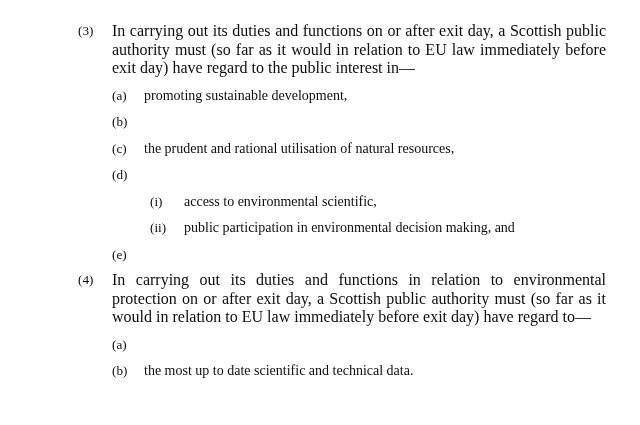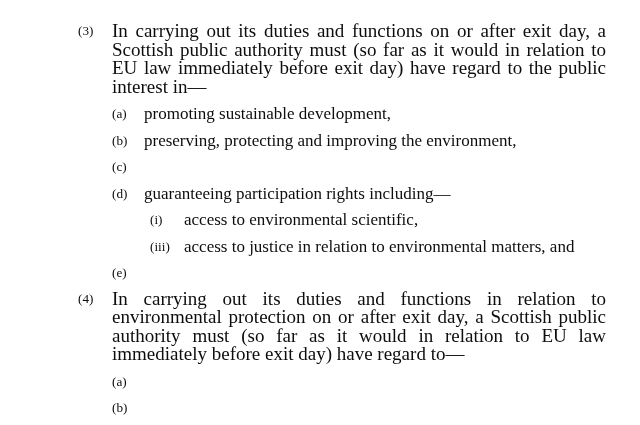--- a/index.html
+++ b/index.html
@@ -28,21 +28,21 @@
   }
   .clause-num {
     flex: 0 0 auto;
     width: 34px;
     font-size: 13.2px;
     line-height: 18.5px;
     text-align: left;
   }
   .clause-body {
     flex: 1 1 auto;
-    font-size: 19px;
+    font-size: 16px;
     line-height: 18.5px;
     text-align: justify;
     text-justify: inter-word;
     hyphens: none;
   }
   .sub-list {
     margin: 0;
     padding: 0;
   }
   .sub-item {
@@ -63,21 +63,21 @@
     flex: 0 0 auto;
     width: 32px;
     font-size: 13.2px;
     line-height: 18.5px;
   }
   .sub-num.roman {
     width: 34px;
   }
   .sub-text {
     flex: 1 1 auto;
-    font-size: 17px;
+    font-size: 14px;
     line-height: 18.5px;
     text-align: justify;
     text-justify: inter-word;
   }
   .block-gap {
     height: 7px;
   }
 </style>
 </head>
 <body>
@@ -89,51 +89,51 @@
     <div class="clause-body">In carrying out its duties and functions on or after exit day, a Scottish public authority must (so far as it would in relation to EU law immediately before exit day) have regard to the public interest in—</div>
   </div>
 
   <div class="sub-list">
     <div class="sub-item level-a">
       <div class="sub-num">(a)</div>
       <div class="sub-text">promoting sustainable development,</div>
     </div>
     <div class="sub-item level-a">
       <div class="sub-num">(b)</div>
-      <div class="sub-text">preserving, protecting and improving the environment,</div>
     </div>
     <div class="sub-item level-a">
       <div class="sub-num">(c)</div>
+      <div class="sub-text">the prudent and rational utilisation of natural resources,</div>
     </div>
     <div class="sub-item level-a">
       <div class="sub-num">(d)</div>
-      <div class="sub-text">guaranteeing participation rights including—</div>
     </div>
     <div class="sub-item level-i">
       <div class="sub-num roman">(i)</div>
       <div class="sub-text">access to environmental scientific,</div>
     </div>
     <div class="sub-item level-i">
-      <div class="sub-num roman">(iii)</div>
-      <div class="sub-text">access to justice in relation to environmental matters, and</div>
+      <div class="sub-num roman">(ii)</div>
+      <div class="sub-text">public participation in environmental decision making, and</div>
     </div>
     <div class="sub-item level-a">
       <div class="sub-num">(e)</div>
     </div>
   </div>
 
   <div class="block-gap"></div>
 
   <div class="clause">
     <div class="clause-num">(4)</div>
     <div class="clause-body">In carrying out its duties and functions in relation to environmental protection on or after exit day, a Scottish public authority must (so far as it would in relation to EU law immediately before exit day) have regard to—</div>
   </div>
 
   <div class="sub-list">
     <div class="sub-item level-a">
       <div class="sub-num">(a)</div>
     </div>
     <div class="sub-item level-a">
       <div class="sub-num">(b)</div>
+      <div class="sub-text">the most up to date scientific and technical data.</div>
     </div>
   </div>
 
 </div>
 
 </body></html>

